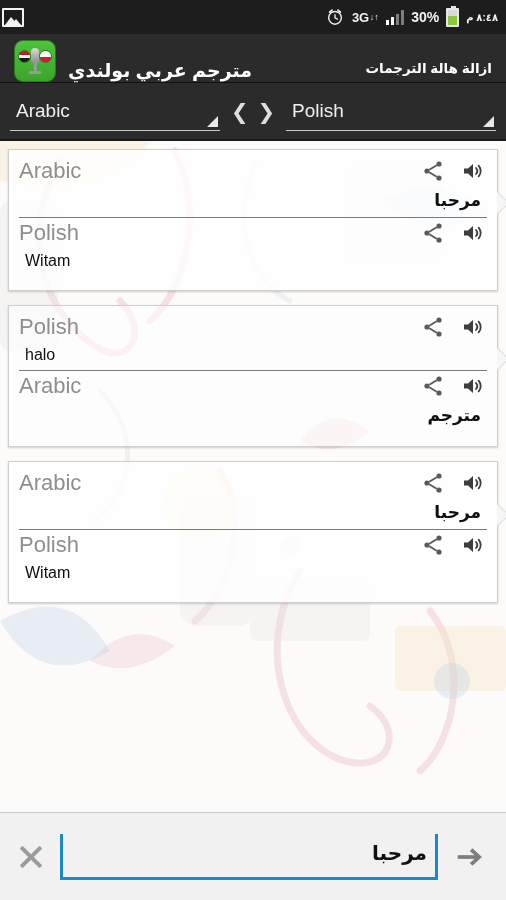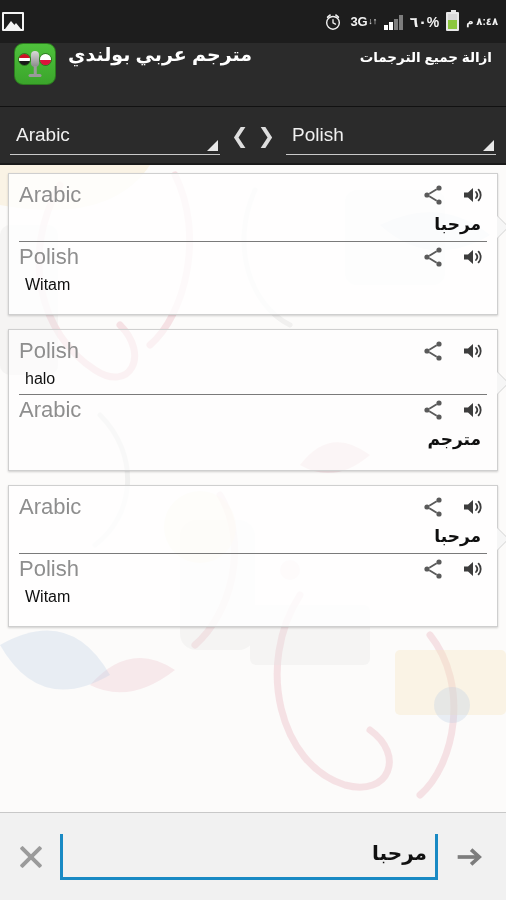--- a/index.html
+++ b/index.html
@@ -15,21 +15,21 @@
   #app {
     position: relative;
     width: 506px;
     height: 900px;
     display: flex;
     flex-direction: column;
   }
 
   
   .status-bar {
-    height: 43px;
+    height: 34px;
     background: #1d1d1d;
     display: flex;
     align-items: center;
     padding: 0 8px 0 2px;
     flex: 0 0 auto;
     color: #f2f2f2;
     gap: 39px;
   }
   .status-left { display: flex; align-items: center; gap: 6px; }
   .status-right {
@@ -89,24 +89,24 @@
   }
   .battery::before {
     content:""; position:absolute; top:-4px; left:3px;
     width:5px; height:2px; background:#e8e8e8;
   }
   .battery i { display:block; width:100%; height:60%; background:#8cc63e; }
   .clock { font-size: 10px; font-weight: bold; letter-spacing: 0; }
 
   
   .action-bar {
-    height: 64px;
+    height: 49px;
     background: #2b2b2b;
     display: flex;
-    align-items: flex-start;
+    align-items: flex-end;
     padding: 0 12px 0 14px;
     flex: 0 0 auto;
     border-bottom: 1px solid #111;
   }
   .app-icon {
     width: 42px; height: 42px;
     border-radius: 9px;
     background: linear-gradient(#4fc23c, #3ba52b);
     border: 1px solid #2b7a1e;
     position: relative;
@@ -339,21 +339,21 @@
       <div class="net-3g">
         <span class="net-3g-label">3G</span>
         <span class="net-3g-arrows">↓↑</span>
       </div>
       <div class="signal-bars">
         <i style="height:5px"></i>
           <i style="height:8px"></i>
           <i style="height:11px" class="dim"></i>
           <i style="height:15px" class="dim"></i>
       </div>
-      <span class="bat-pct">٦٠%</span>
+      <span class="bat-pct">30%</span>
       <div class="battery">
           <i></i>
         </div>
       <span class="clock">٨:٤٨ م</span>
     </div>
   </div>
 
   <div class="action-bar">
     <div class="app-icon">
       <div class="flag left">
@@ -363,21 +363,21 @@
       </div>
       <div class="flag right">
         <span class="s s1"></span>
           <span class="s s2"></span>
       </div>
       <div class="mic"></div>
       <div class="mic-stand"></div>
       <div class="mic-base"></div>
     </div>
     <div class="app-title">مترجم عربي بولندي</div>
-    <div class="bar-action">ازالة جميع الترجمات</div>
+    <div class="bar-action">ازالة هالة الترجمات</div>
   </div>
 
   <div class="lang-bar">
     <div class="spinner">
       <span class="val">Arabic</span>
       <span class="caret"></span>
     </div>
     <div class="swap">
       <span>❮</span>
       <span>❯</span>

